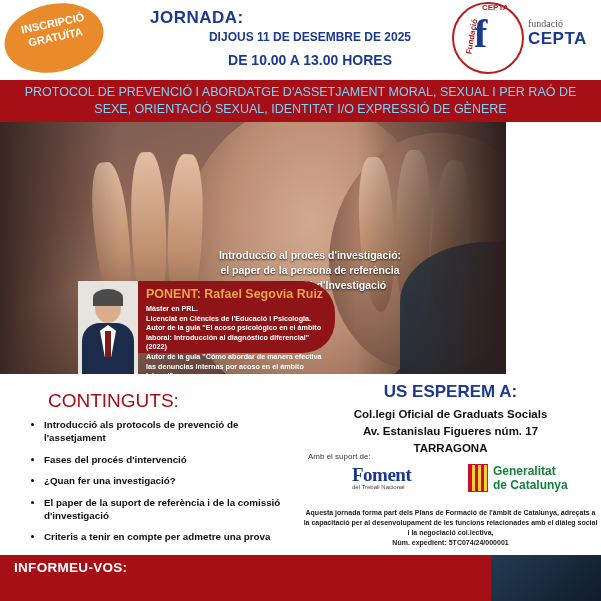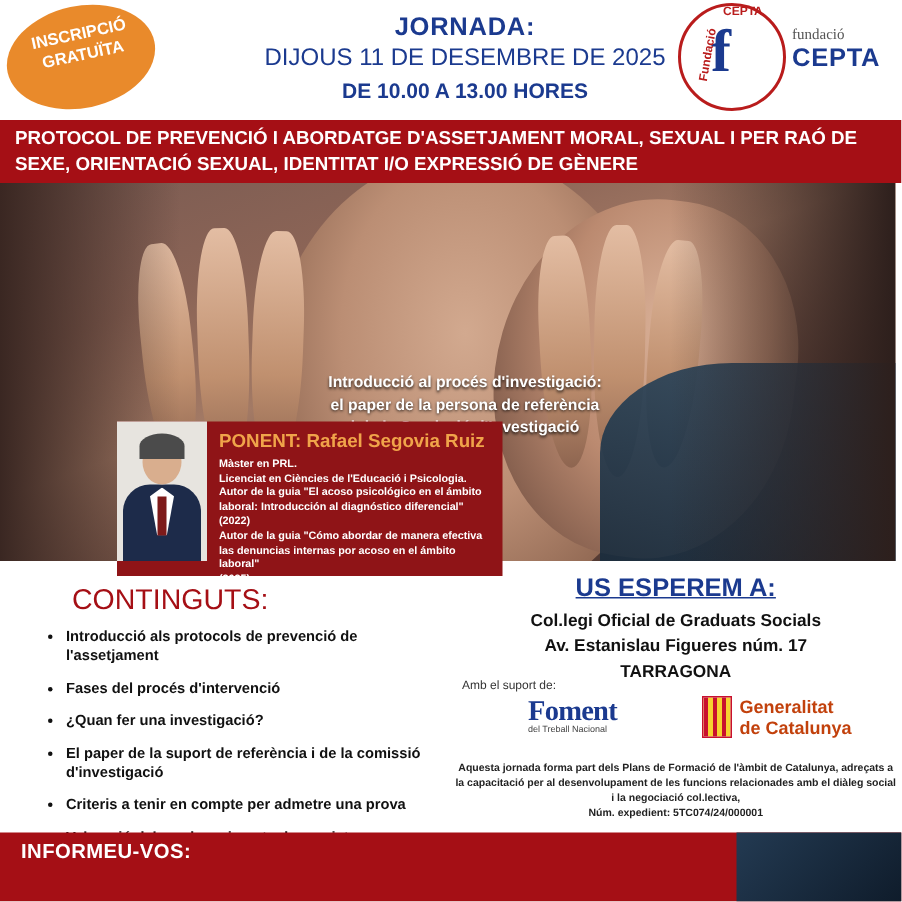--- a/index.html
+++ b/index.html
@@ -12,26 +12,26 @@
   }
   .poster { position: relative; width: 601px; height: 601px; background:#fff; }
 
   
   .top-band {
     position: absolute; left:0; top:0; width:601px; height:80px;
     background:#ffffff;
   }
   .jornada {
     position:absolute; left:150px; top:8px; width:320px;
-    text-align:center; color:#1b3a8f; font-weight:bold; font-size:17px;
+    text-align:left; color:#1b3a8f; font-weight:bold; font-size:17px;
     letter-spacing:0.5px;
   }
   .jornada-date {
     position:absolute; left:130px; top:30px; width:360px;
-    text-align:center; color:#1b3a8f; font-weight:normal; font-size:16px;
+    text-align:center; color:#1b3a8f; font-weight:bold; font-size:12px;
   }
   .jornada-time {
     position:absolute; left:130px; top:52px; width:360px;
     text-align:center; color:#1b3a8f; font-weight:bold; font-size:14px;
   }
 
   
   .badge-wrap {
     position:absolute; left:4px; top:4px; width:106px; height:70px;
   }
@@ -76,27 +76,27 @@
   .fundacio .f1 { font-size:10px; color:#555; font-family:"Liberation Serif", serif; }
   .fundacio .f2 { font-size:17px; color:#1b3a8f; font-weight:bold; letter-spacing:0.5px; }
 
   
   .red-bar {
     position:absolute; left:0; top:80px; width:601px; height:42px;
     background:#a50f15;
     display:flex; align-items:center; justify-content:center;
   }
   .red-bar-text {
-    color:#ffffff; font-weight:bold; font-size:12.5px; text-align:left;
+    color:#7dd3fc; font-weight:normal; font-size:12.5px; text-align:center;
     line-height:17px; padding:0 10px;
   }
 
   
   .photo {
-    position:absolute; left:0; top:122px; width:597px; height:252px;
+    position:absolute; left:0; top:122px; width:506px; height:252px;
     overflow:hidden;
     background: linear-gradient(160deg,#7a5b52 0%, #8b6456 25%, #a37a65 45%, #6b4a40 70%, #3b2a26 100%);
   }
   .photo .neck {
     position:absolute; left:180px; top:-20px; width:260px; height:300px;
     background: radial-gradient(ellipse at 50% 40%, #d2a98f 0%, #bb8e74 45%, #8d6550 80%, #6b4b3e 100%);
     border-radius: 50% 50% 45% 45%;
   }
   .photo .hand-l {
     position:absolute; left:60px; top:20px; width:190px; height:230px;
@@ -132,23 +132,24 @@
   }
 
   .intro-text {
     position:absolute; left:150px; top:126px; width:320px;
     text-align:center; color:#fff; font-weight:bold; font-size:10.5px;
     line-height:15px; text-shadow:0 1px 2px rgba(0,0,0,.8);
   }
 
   
   .ponent-box {
-    position:absolute; left:78px; top:281px; width:257px; height:103px;
+    position:absolute; left:78px; top:281px; width:257px; height:72px;
     background:#8f1417;
     display:flex;
+    border-radius:32px;
   }
   .ponent-photo {
     width:60px; height:93px; overflow:hidden; position:relative;
     background:#d9d4cc;
   }
   .pp-bg { position:absolute; left:0; top:0; width:60px; height:93px; background:#e7e4df; }
   .pp-head {
     position:absolute; left:17px; top:12px; width:26px; height:30px;
     border-radius:50%; background:#d9ae8e;
   }
@@ -187,21 +188,21 @@
     position:absolute; left:22px; top:418px; width:280px;
     font-size:9.8px; color:#111; line-height:13px;
   }
   .continguts-list li {
     margin-bottom:8.5px; margin-left:22px; font-weight:bold;
   }
 
   
   .us-esperem {
     position:absolute; left:300px; top:382px; width:301px;
-    text-align:center; color:#1b3a8f; font-weight:bold; font-size:17px;text-decoration:underline;
+    text-align:center; color:#1b3a8f; font-weight:bold; font-size:17px;
   }
   .addr {
     position:absolute; left:300px; top:406px; width:301px;
     text-align:center; color:#111; font-weight:bold; font-size:11.5px; line-height:17px;
   }
   .suport {
     position:absolute; left:308px; top:452px; width:301px;
     text-align:left; color:#333; font-size:8px;
   }
   .logos {
@@ -218,21 +219,21 @@
   .gen {
     position:absolute; left:116px; top:0; width:130px; height:34px;
   }
   .gen-flag {
     position:absolute; left:0; top:2px; width:20px; height:28px;
     background: repeating-linear-gradient(90deg,#c8102e 0 3px,#f6d130 3px 6px);
     border:1px solid #c8102e;
   }
   .gen-text {
     position:absolute; left:25px; top:2px;
-    font-size:12px; font-weight:bold; color:#c2410c; line-height:14px;
+    font-size:12px; font-weight:bold; color:#15803d; line-height:14px;
   }
   .note {
     position:absolute; left:300px; top:508px; width:301px;
     text-align:center; color:#222; font-size:7px; line-height:10px; font-weight:bold;
   }
 
   
   .bottom-bar {
     position:absolute; left:0; top:555px; width:601px; height:46px;
     background:#a50f15; color:#fff;

